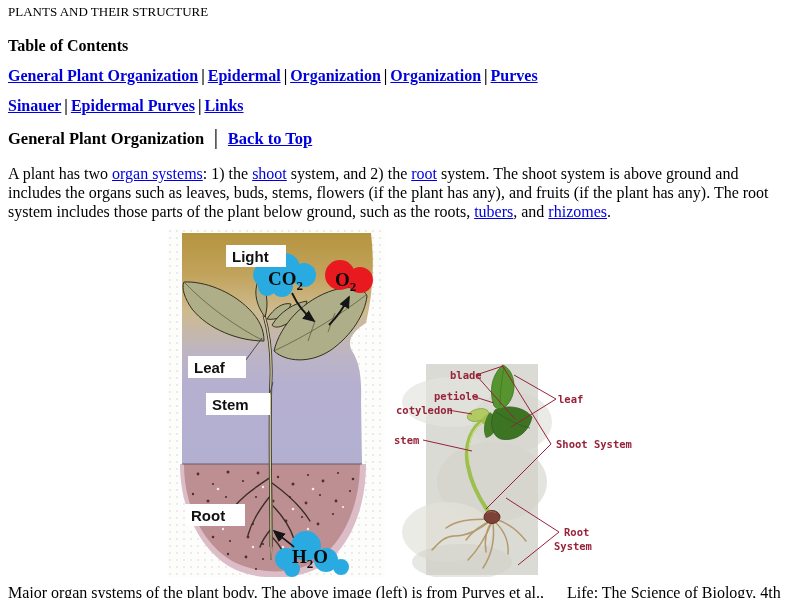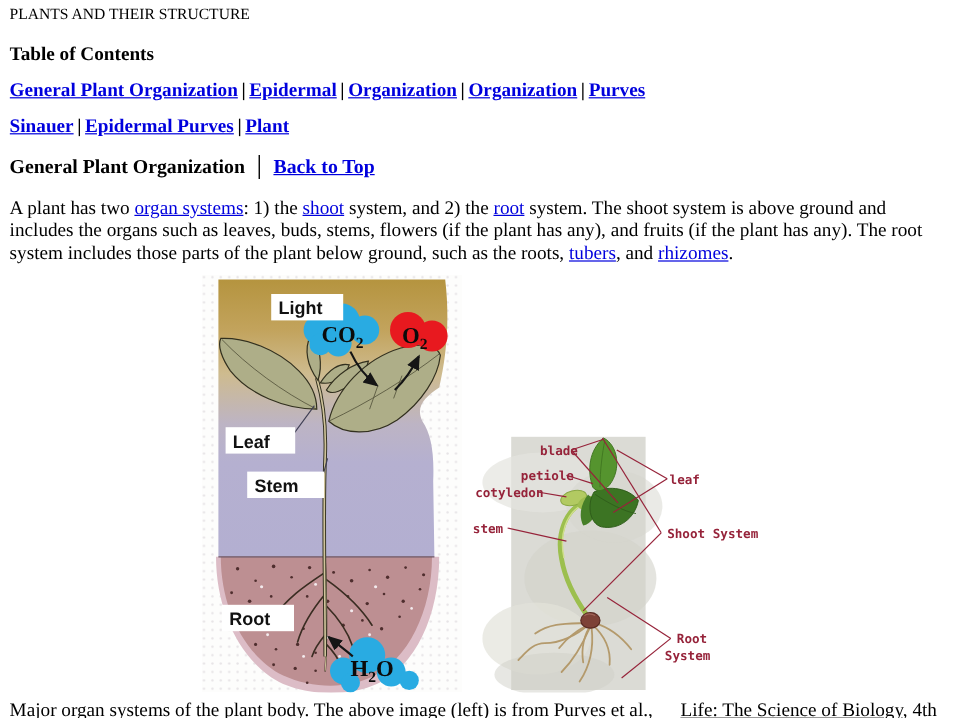--- a/index.html
+++ b/index.html
@@ -34,21 +34,21 @@
 </style>
 </head>
 <body>
 
 <h1 class="page-title">PLANTS AND THEIR STRUCTURE</h1>
 
 <p class="toc-heading">Table of Contents</p>
 
 <p class="toc-row"><a class="lnk">General Plant Organization</a><span class="sep">|</span><a class="lnk">Epidermal</a><span class="sep">|</span><a class="lnk">Organization</a><span class="sep">|</span><a class="lnk">Organization</a><span class="sep">|</span><a class="lnk">Purves</a></p>
 
-<p class="toc-row"><a class="lnk">Sinauer</a><span class="sep">|</span><a class="lnk">Epidermal Purves</a><span class="sep">|</span><a class="lnk">Plant</a></p>
+<p class="toc-row"><a class="lnk">Sinauer</a><span class="sep">|</span><a class="lnk">Epidermal Purves</a><span class="sep">|</span><a class="lnk">Links</a></p>
 
 <h2 class="section-heading"><span>General Plant Organization</span><span class="divider">│</span><a class="lnk">Back to Top</a></h2>
 
 <p class="intro"><span>A plant has two </span><a class="lnk">organ systems</a><span>: 1) the </span><a class="lnk">shoot</a><span> system, and 2) the </span><a class="lnk">root</a><span> system. The shoot system is above ground and includes the organs such as leaves, buds, stems, flowers (if the plant has any), and fruits (if the plant has any). The root system includes those parts of the plant below ground, such as the roots, </span><a class="lnk">tubers</a><span>, and </span><a class="lnk">rhizomes</a><span>.</span></p>
 
 <div class="figures">
 
   
   <svg id="fig-left" width="217" height="348" viewBox="0 0 217 348" xmlns="http://www.w3.org/2000/svg">
     <defs>

